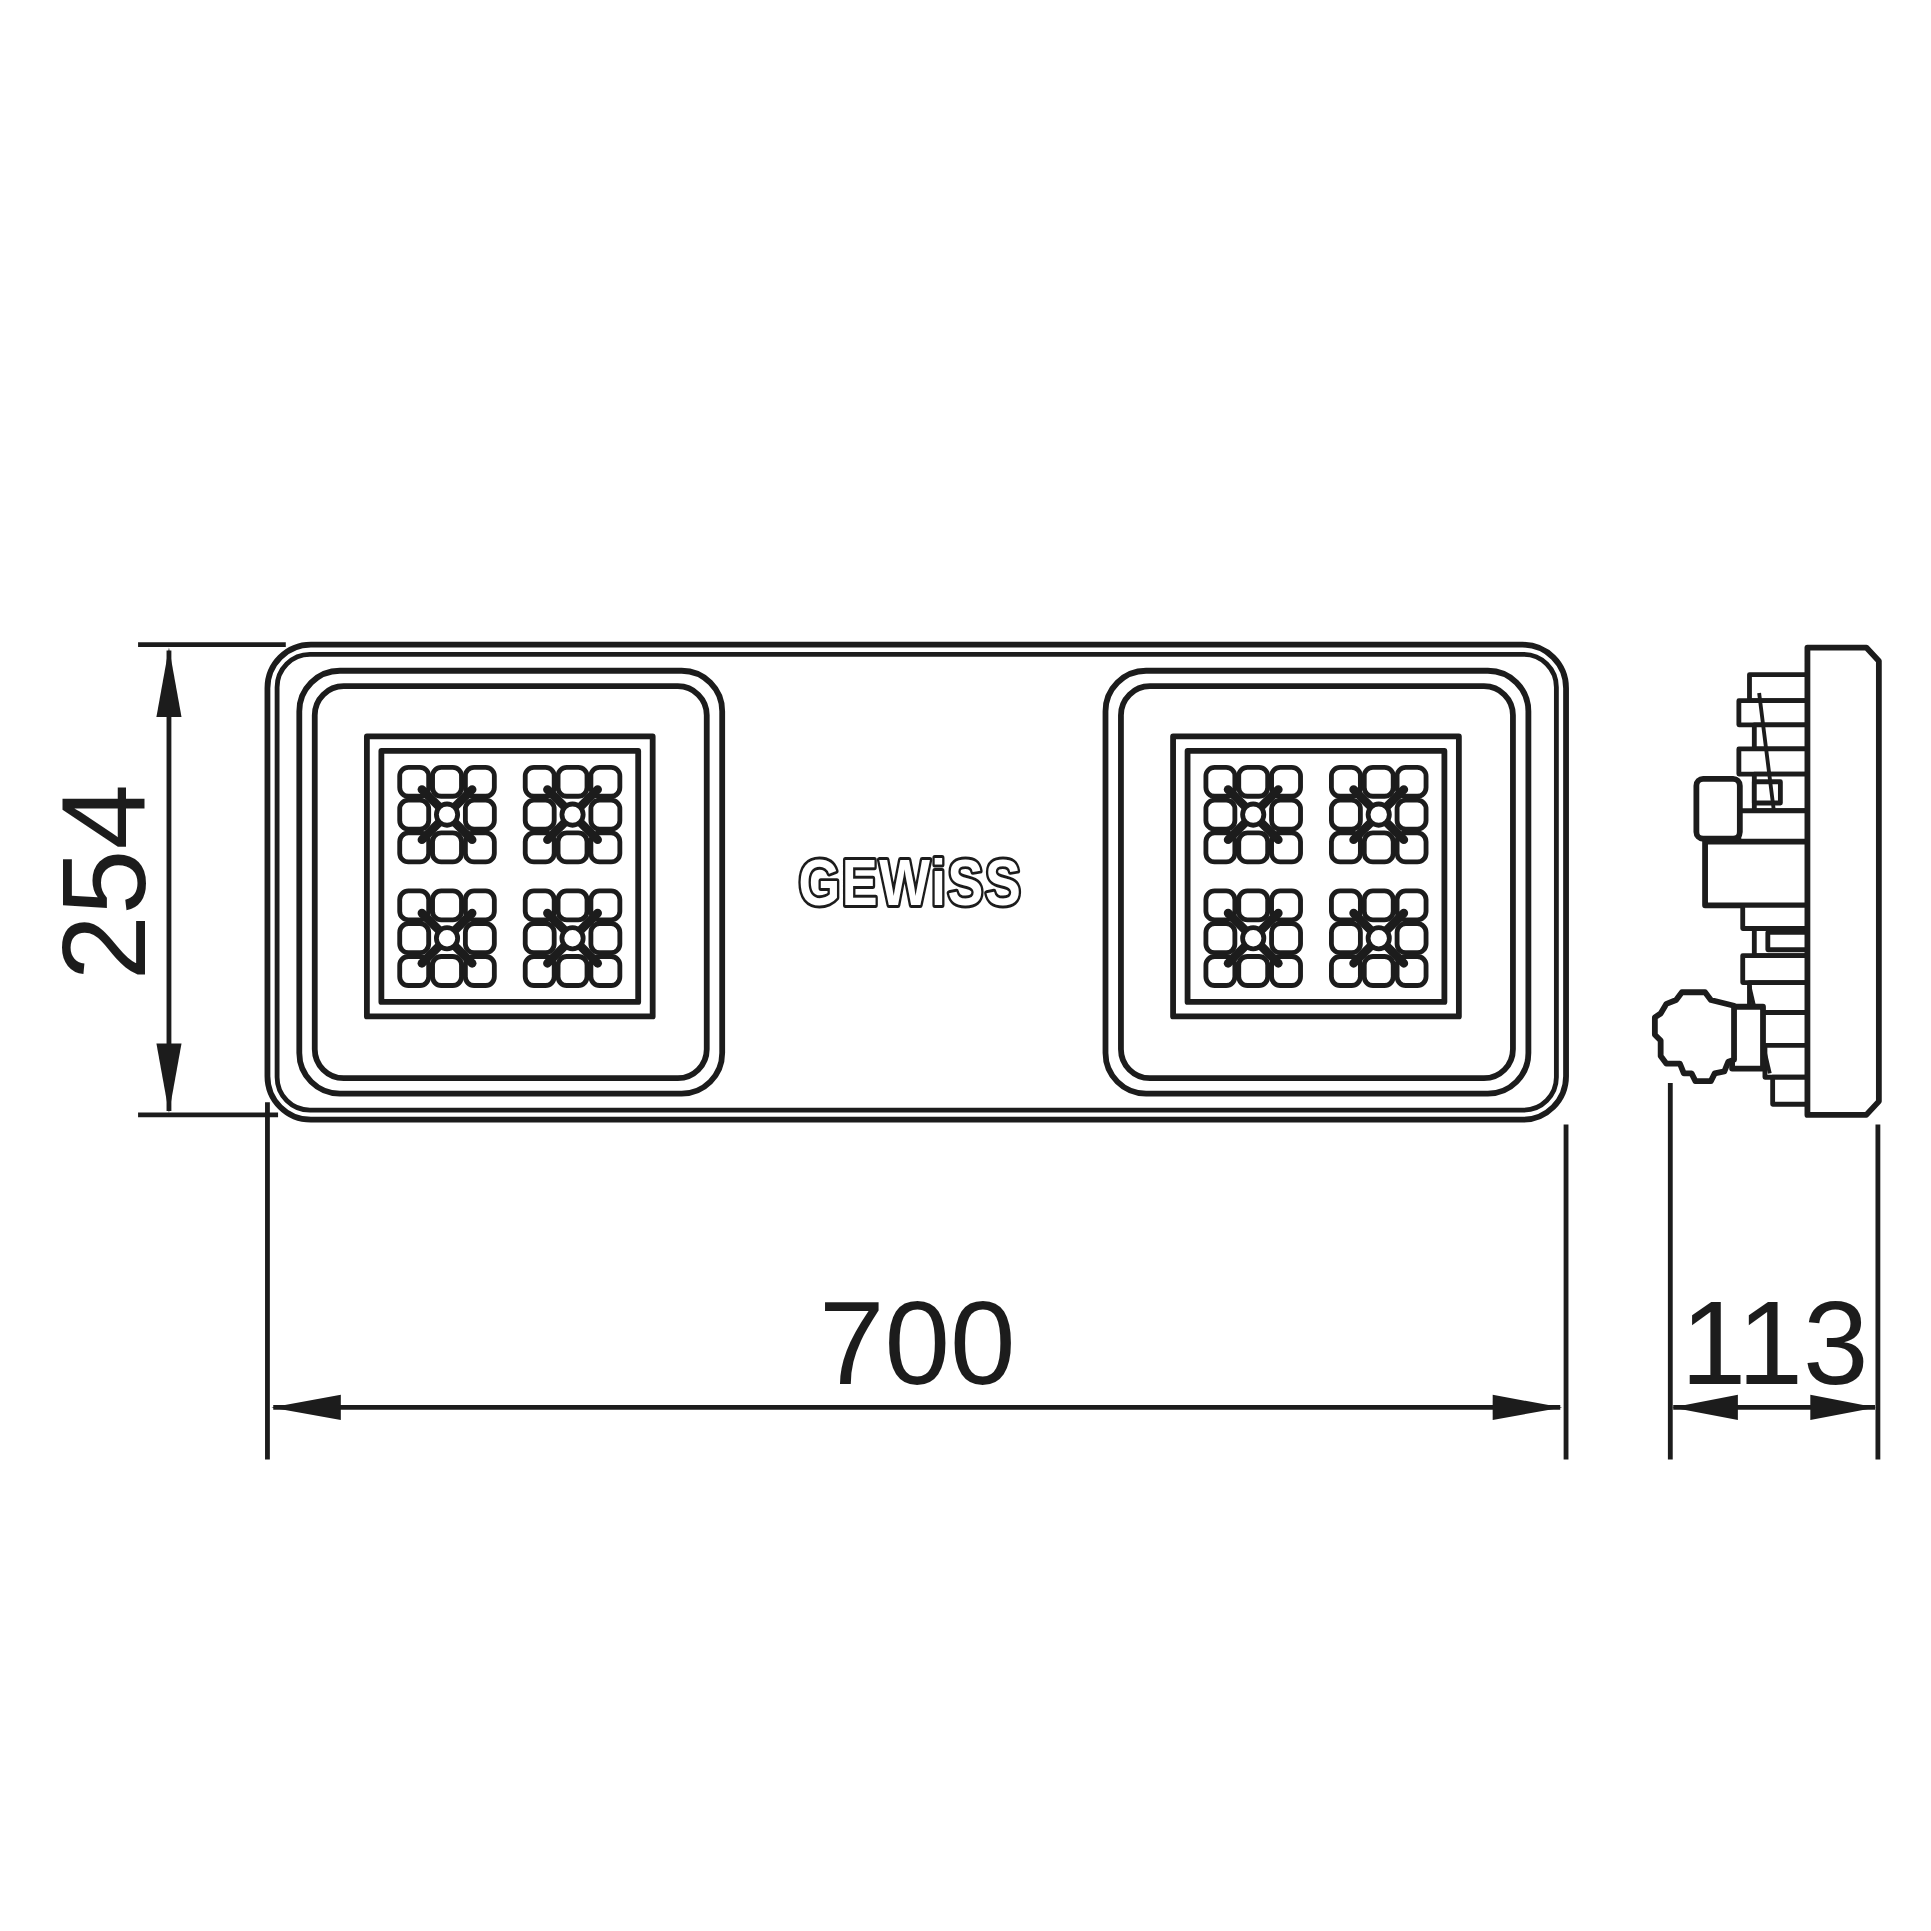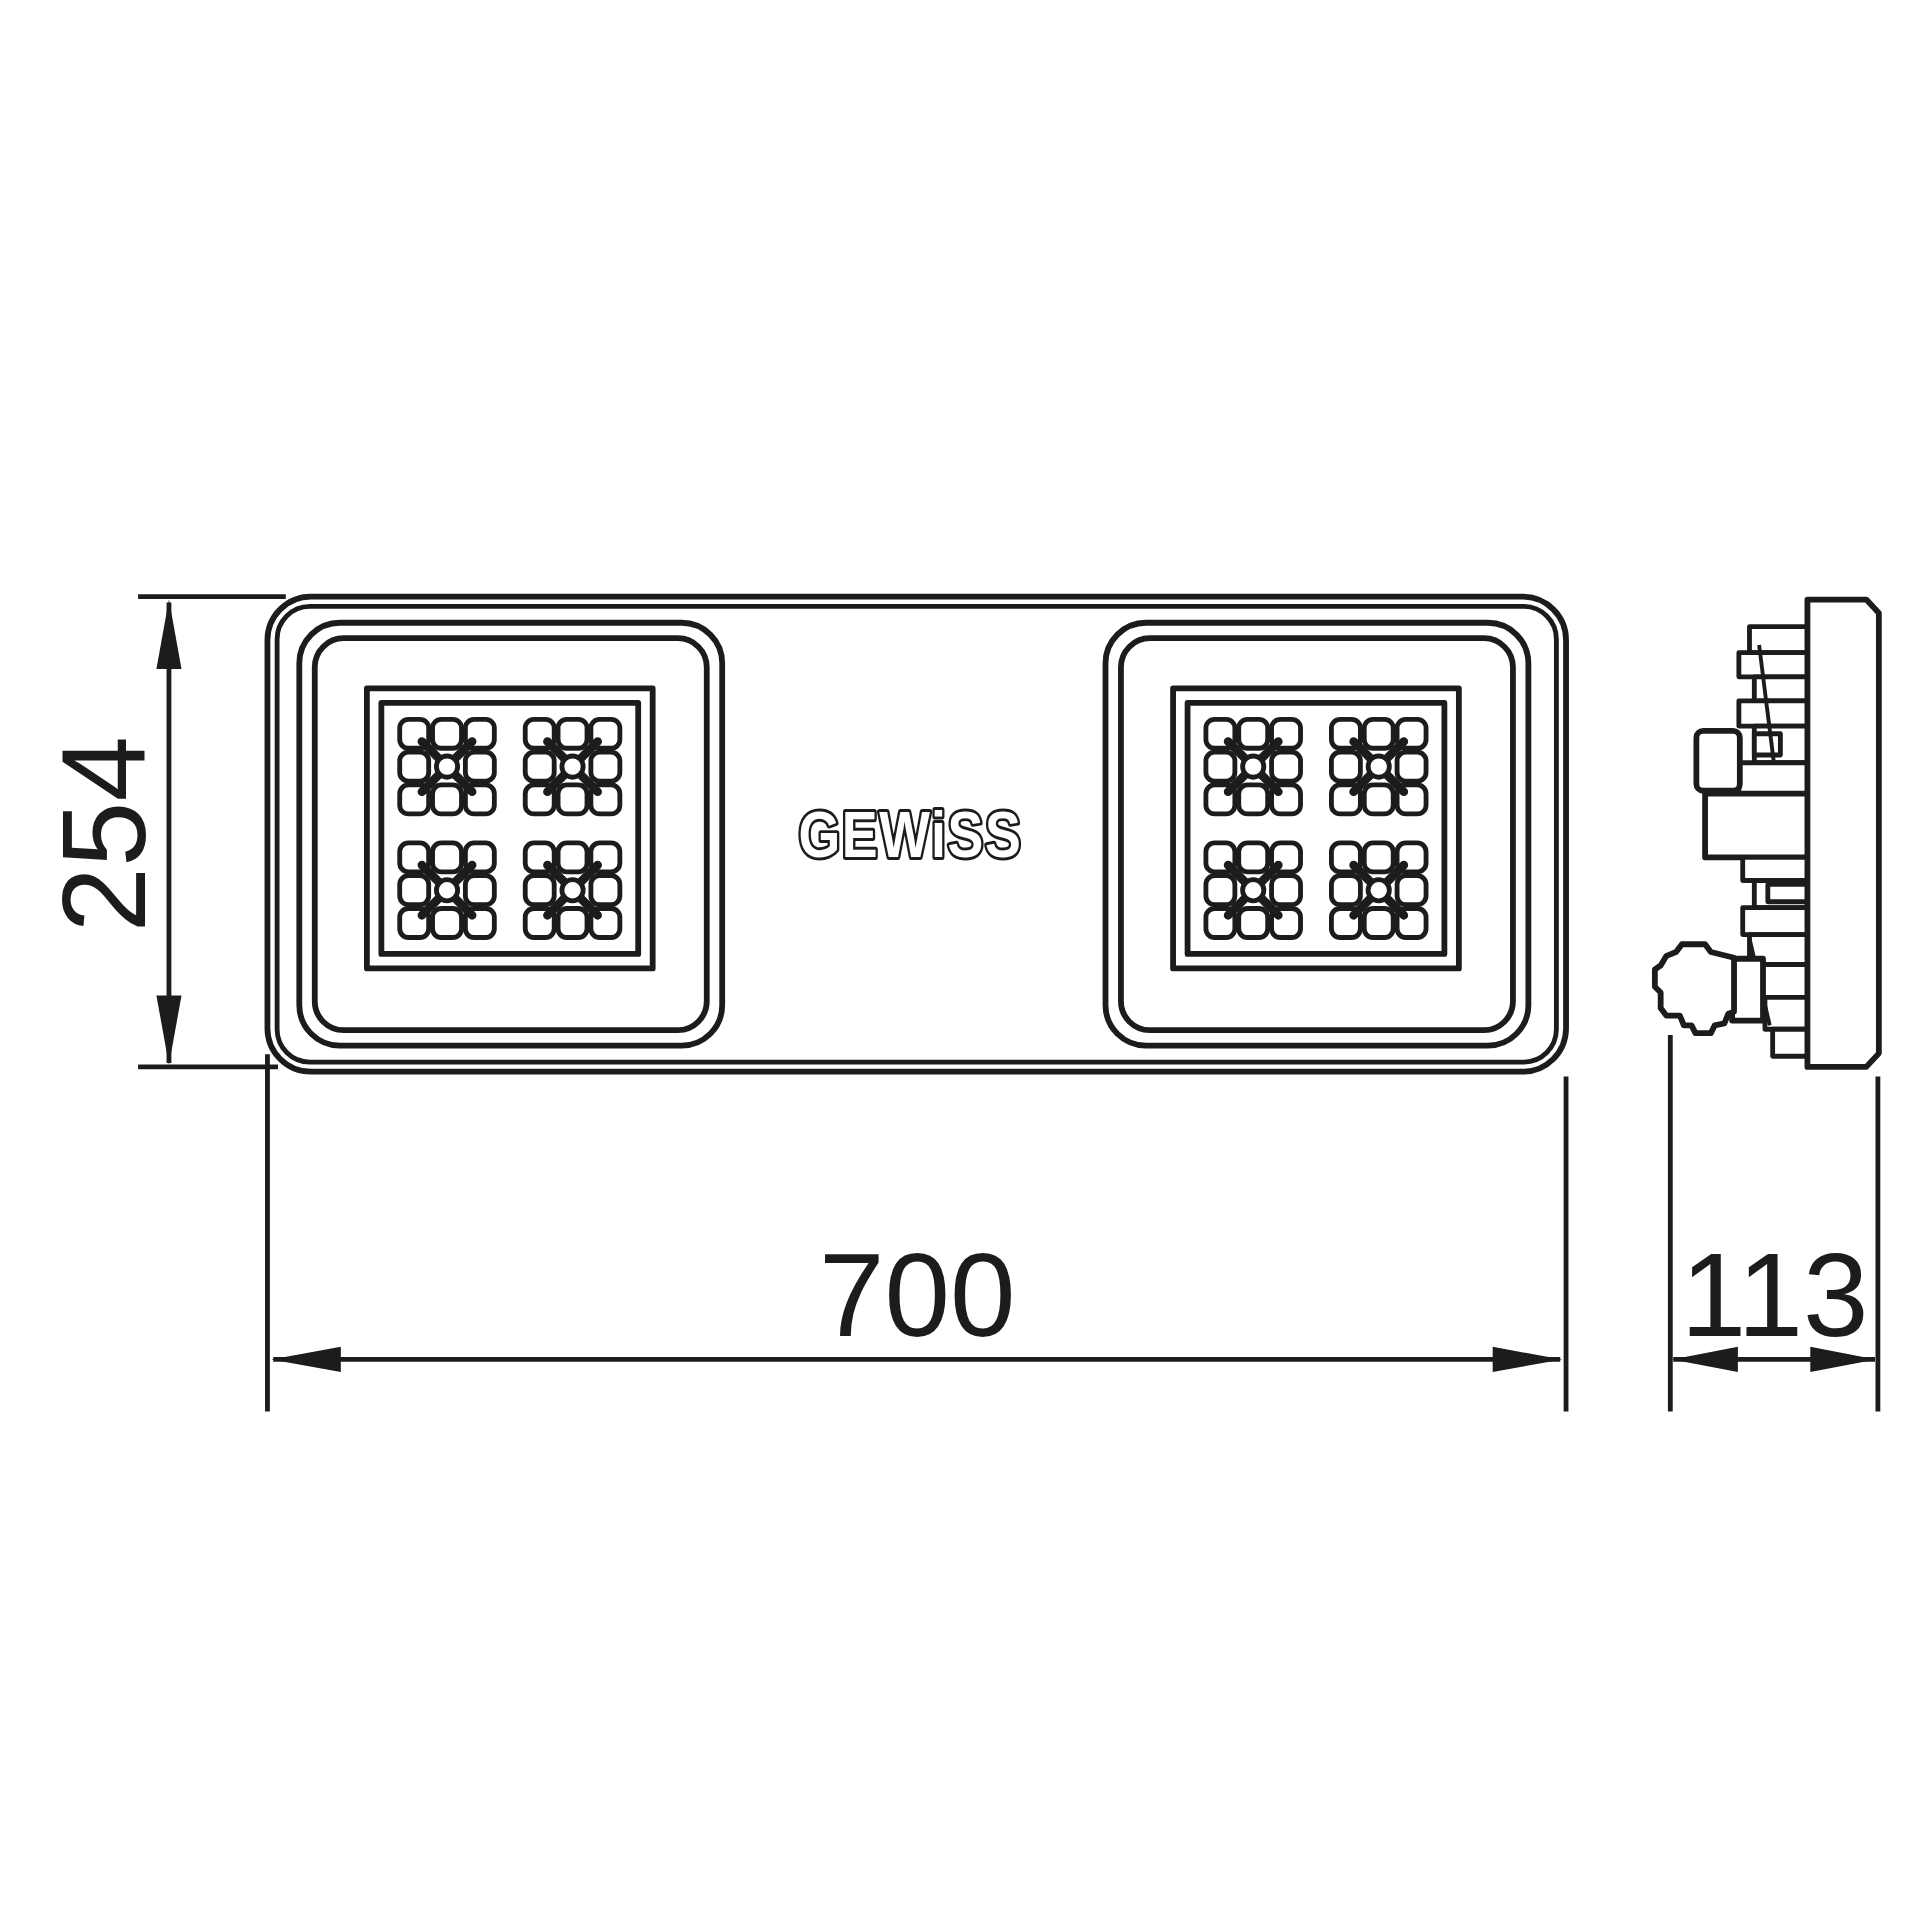--- a/index.html
+++ b/index.html
@@ -2,20 +2,21 @@
 <html><head>
 <meta charset="utf-8">
 <style>
   html, body { margin: 0; padding: 0; background: #ffffff; }
   .stage {
     width: 1931px;
     height: 1861px;
     background: #ffffff;
     position: relative;
     overflow: hidden;
+    margin-top: 48px;
   }
   svg { display: block; }
   text {
     font-family: "Liberation Sans", sans-serif;
   }
   .dim-text {
     fill: #1c1c1c;
     font-size: 122px;
   }
   .logo-text {

